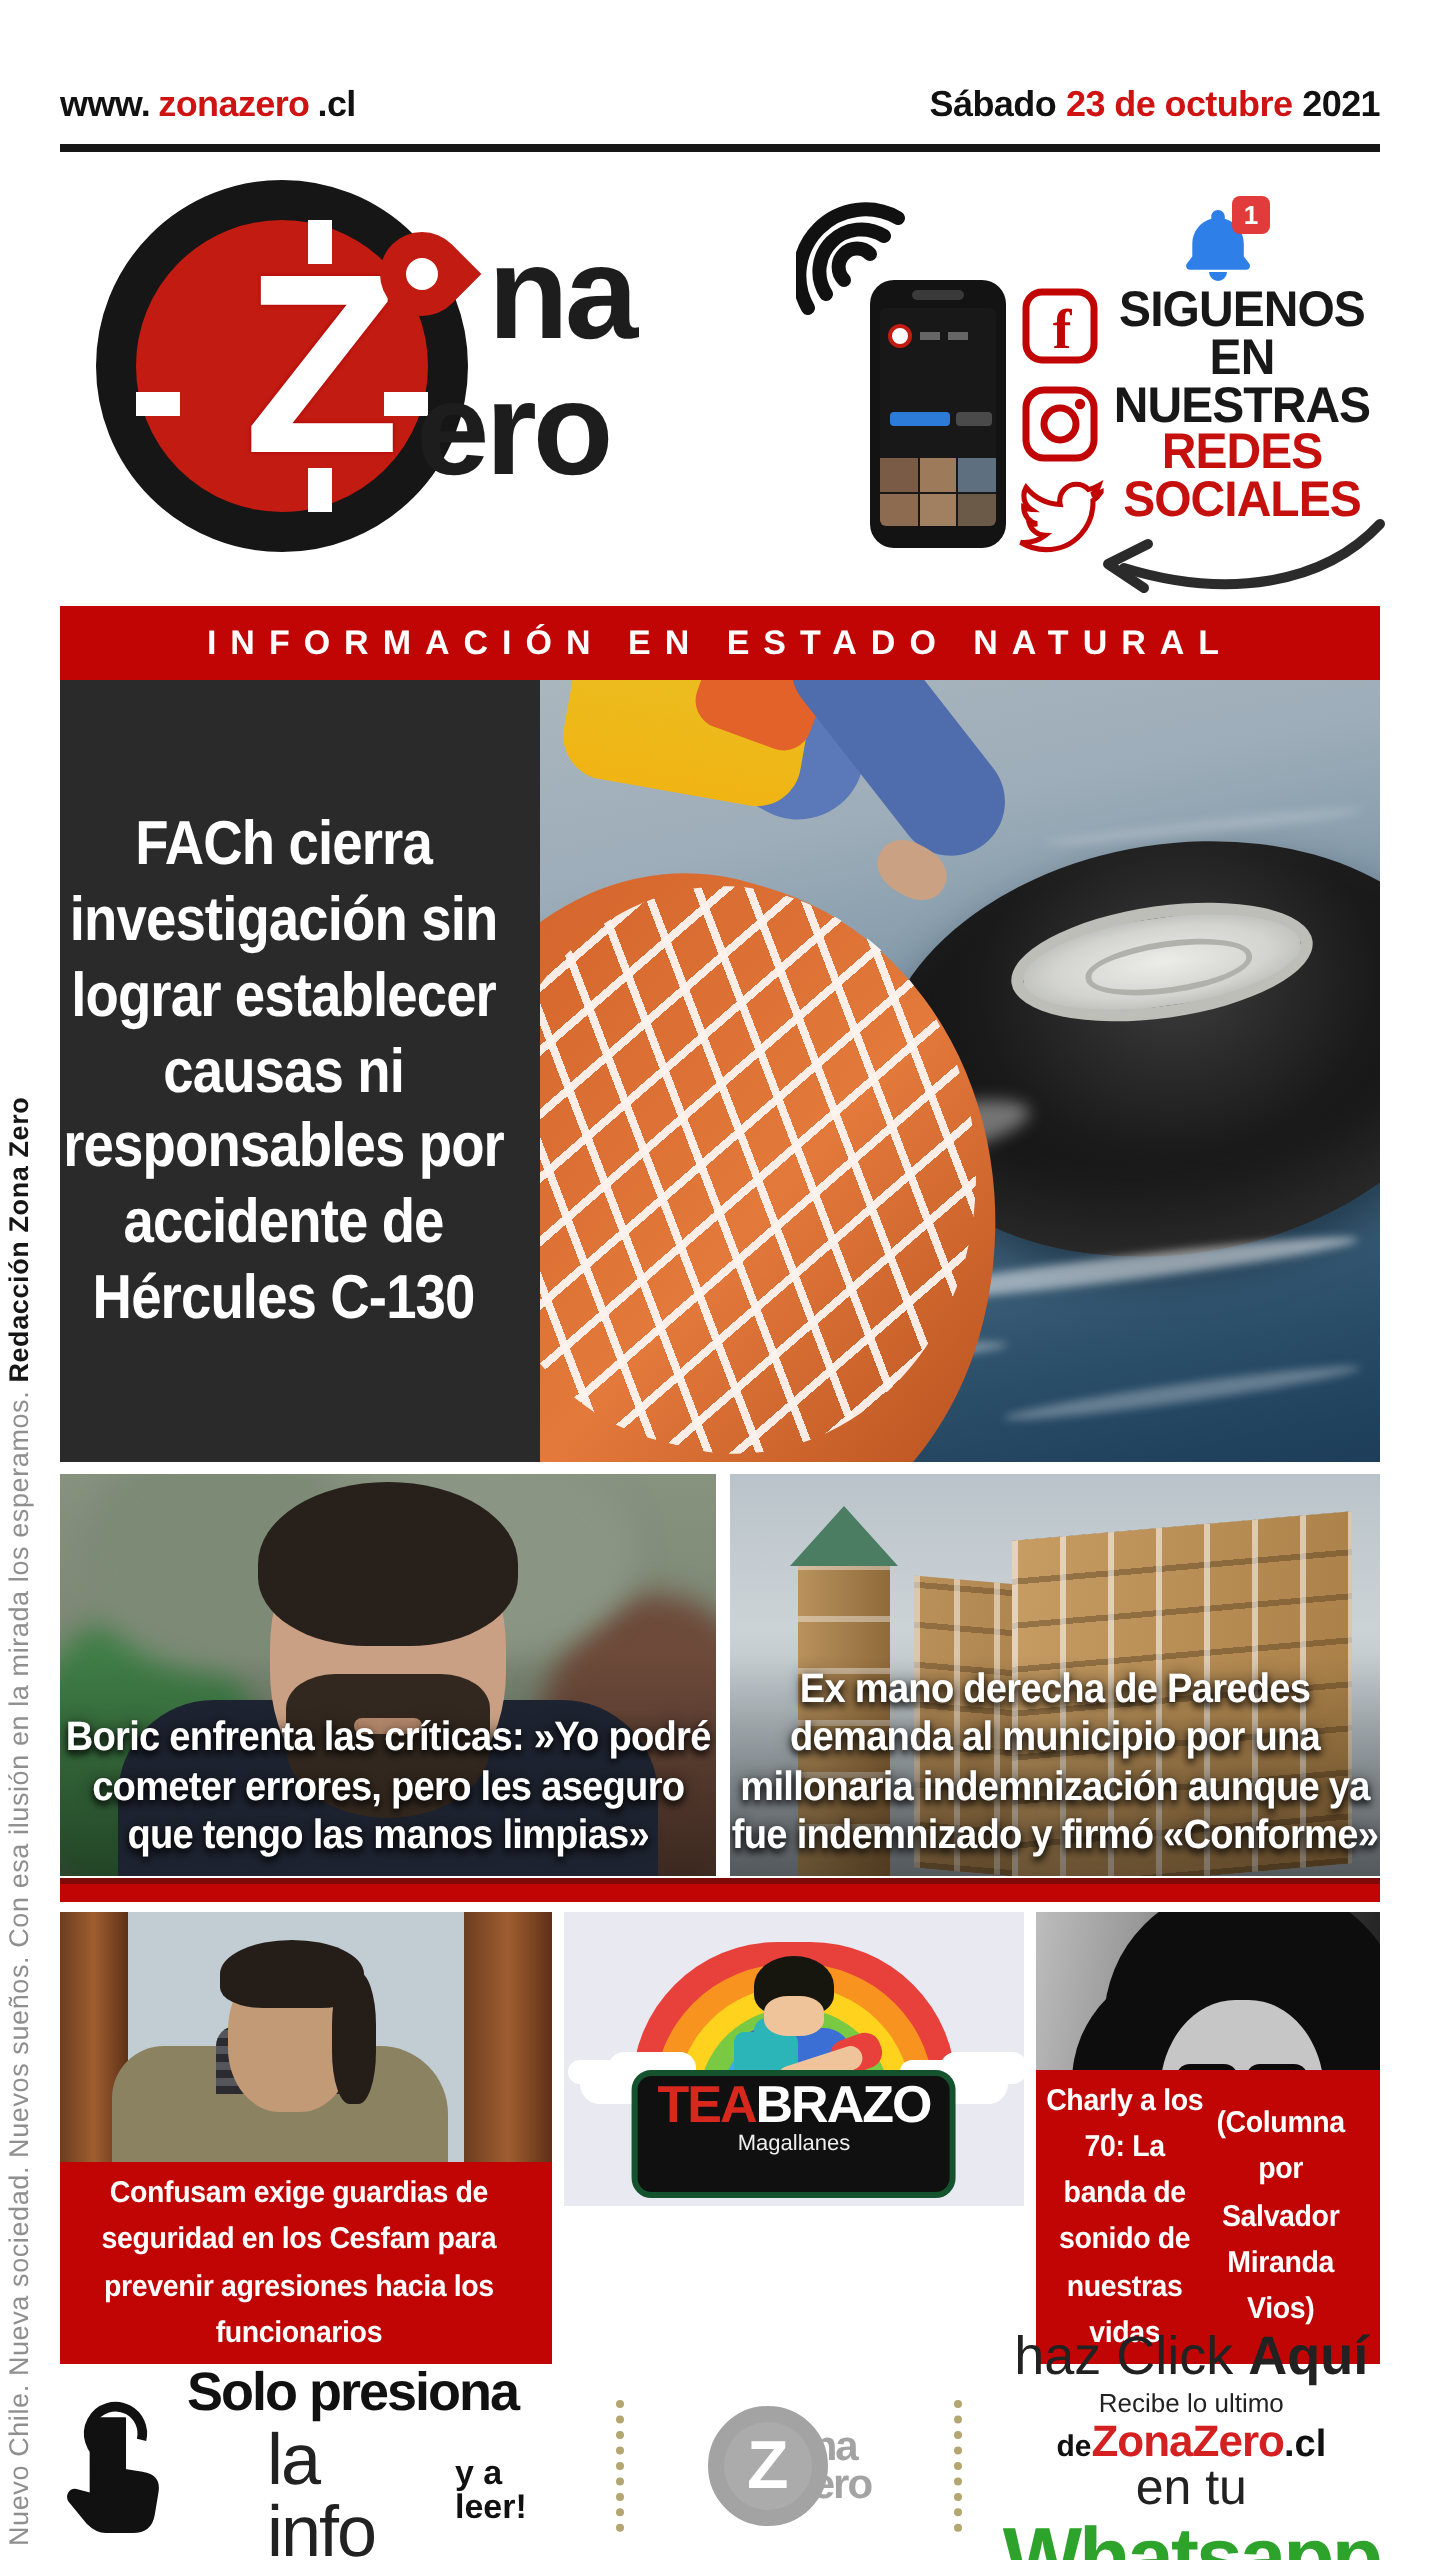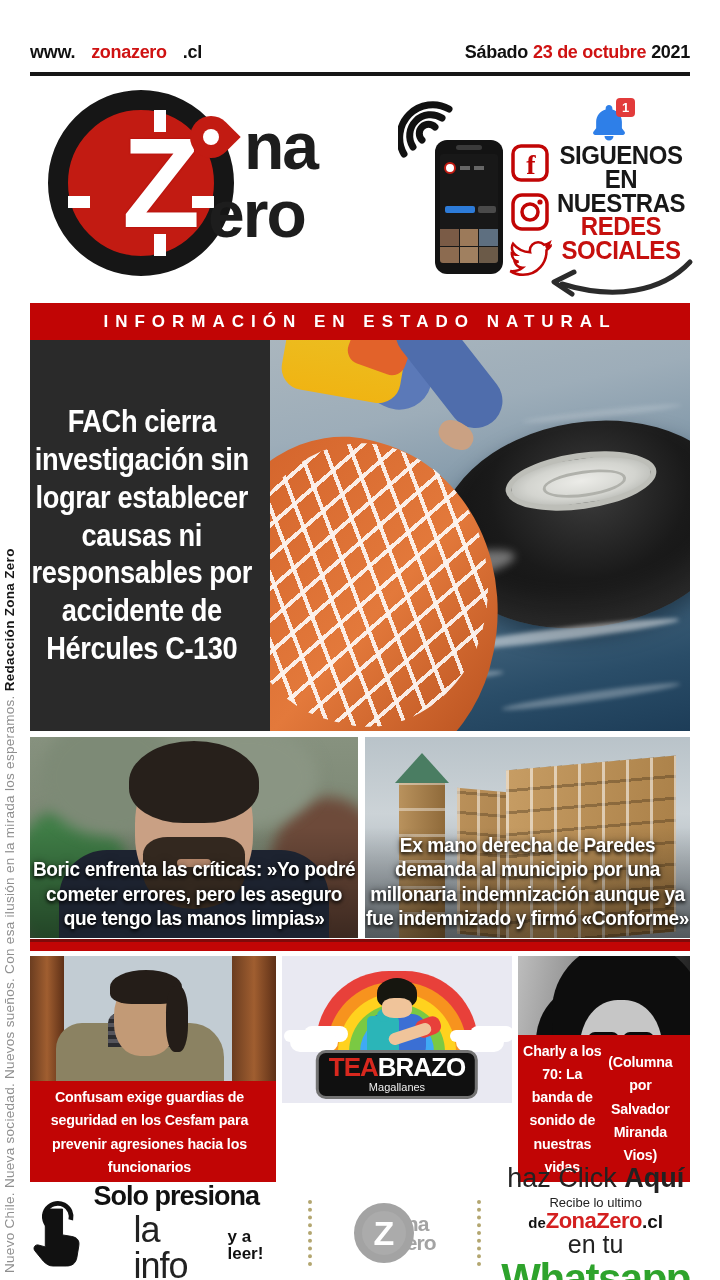--- a/index.html
+++ b/index.html
@@ -192,21 +192,21 @@
          box-shadow:12px -8px 0 -2px #fff,-10px -6px 0 -4px #fff;}
   .cl-l{left:8px;top:76px;} .cl-r{right:8px;top:76px;}
   .fg-hair{position:absolute;left:50%;top:22px;transform:translateX(-50%);width:40px;height:30px;background:#16160f;border-radius:50% 50% 35% 35%;}
   .fg-face{position:absolute;left:50%;top:42px;transform:translateX(-50%);width:30px;height:20px;background:#f0c49a;border-radius:40%;}
   .fg-shirt{position:absolute;left:50%;top:58px;transform:translateX(-50%);width:58px;height:46px;background:#3b6fd4;border-radius:14px;}
   .fg-puzzle{position:absolute;left:44%;top:60px;transform:translateX(-50%);width:32px;height:42px;background:#2bb5b8;border-radius:5px;}
   .fg-puzzle::after{content:"";position:absolute;left:10px;top:-7px;width:13px;height:13px;border-radius:50%;background:#2bb5b8;}
   .fg-sleeve{position:absolute;left:58%;top:62px;width:26px;height:18px;background:#e8403a;border-radius:8px;transform:rotate(-20deg);}
   .fg-arm{position:absolute;left:46%;top:72px;width:44px;height:12px;background:#f0c49a;border-radius:8px;transform:rotate(-18deg);}
   .tea-banner{position:absolute;left:50%;bottom:4px;transform:translateX(-50%);background:#101010;
-              border:3px solid #737373;border-radius:10px;padding:1px 10px 3px;text-align:center;z-index:6;}
+              border:3px solid #14532d;border-radius:10px;padding:1px 10px 18px;text-align:center;z-index:6;}
   .tea-line{font-size:26px;font-weight:bold;letter-spacing:-1px;line-height:1.05;}
   .tea-line .tea{color:#d8281e;} .tea-line .brazo{color:#fff;}
   .tea-sub{color:#eee;font-size:11px;margin-top:0;}
 
   
   .photo-charly{background:linear-gradient(100deg,#bdbdbd 0%,#999 28%,#4a4a4a 62%,#1d1d1d 100%);}
   .ch-hair{position:absolute;left:34px;top:-14px;width:150px;height:150px;background:#0d0d0d;border-radius:46%;
      box-shadow:-26px 30px 0 -10px #0d0d0d,30px 36px 0 -8px #0d0d0d,-40px 70px 0 -16px #0d0d0d,36px 80px 0 -14px #111;}
   .ch-face{position:absolute;left:62px;top:44px;width:82px;height:100px;background:#c6c6c6;border-radius:46% 46% 40% 40%;}
   .ch-shade{position:absolute;left:70px;top:76px;width:66px;height:20px;display:flex;gap:4px;}
@@ -236,21 +236,21 @@
   .wa-l2 .cl{font-size:19px;font-weight:bold;color:#111;}
   .wa-l3 .entu{font-size:25px;color:#222;}
   .wa-l3 .wapp{font-size:42px;font-weight:bold;color:#2ea32c;letter-spacing:-1.5px;}
 </style>
 </head>
 <body>
 
 <div class="page">
 
   <div class="topbar">
-    <div class="tb-group" style="gap:16px;">
+    <div class="tb-group" style="gap:4px;">
       <span>www.</span>
         <span class="red">zonazero</span>
         <span>.cl</span>
     </div>
     <div class="tb-group">
       <span>Sábado</span>
       <span class="red">23 de octubre</span>
       <span>2021</span>
     </div>
   </div>

